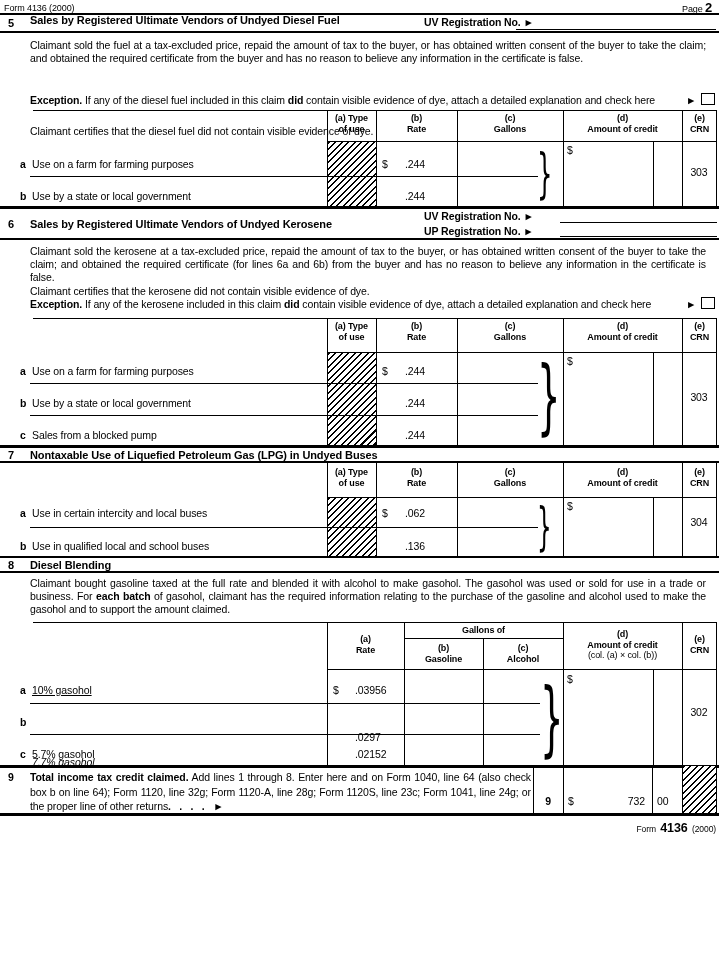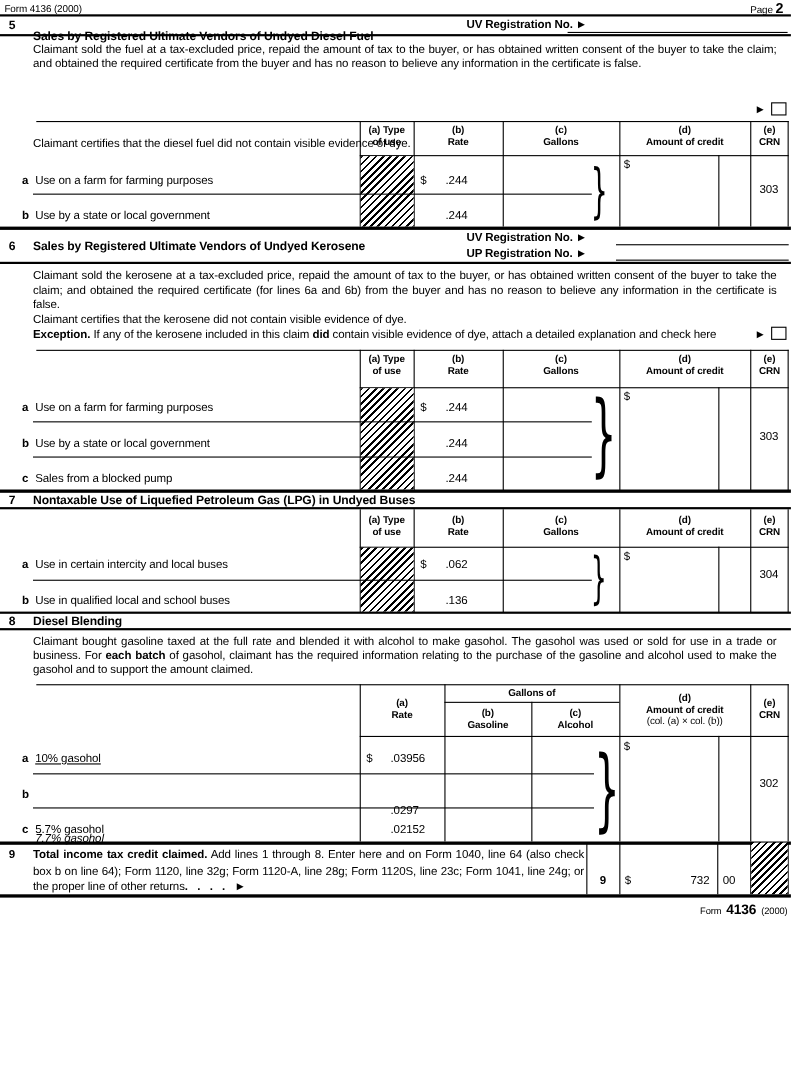--- a/index.html
+++ b/index.html
@@ -28,27 +28,28 @@
 <body>
 
 <div class="page">
 
   <div class="x fs9" style="left:4px;top:3px;">Form 4136 (2000)</div>
   <div class="x fs9" style="left:682px;top:4px;">Page</div>
   <div class="x b" style="left:705px;top:0px;font-size:13px;">2</div>
   <div class="hl" style="left:0;top:13px;width:719px;height:1.5px;"></div>
 
   <div class="x b fs11" style="left:8px;top:17px;">5</div>
-  <div class="x b fs11" style="left:30px;top:27px;">Sales by Registered Ultimate Vendors of Undyed Diesel Fuel</div>
+  <div class="x b fs11" style="left:30px;top:14px;">Sales by Registered Ultimate Vendors of Undyed Diesel Fuel</div>
   <div class="x b fs10" style="left:424px;top:16px;">UV Registration No. ►</div>
   <div class="entry" style="left:516px;top:29px;width:200px;"></div>
   <div class="hl" style="left:0;top:31px;width:719px;height:2px;"></div>
 
   <div class="para" style="left:30px;top:39px;width:676px;">Claimant sold the fuel at a tax-excluded price, repaid the amount of tax to the buyer, or has obtained written consent of the buyer to take the claim; and obtained the required certificate from the buyer and has no reason to believe any information in the certificate is false.</div>
   <div class="x fs10" style="left:30px;top:81px;margin-top:44px;">Claimant certifies that the diesel fuel did not contain visible evidence of dye.</div>
+  <div class="x fs10" style="left:30px;top:94px;width:650px;"><span class="b">Exception.</span><span> If any of the diesel fuel included in this claim </span><span class="b">did</span><span> contain visible evidence of dye, attach a detailed explanation and check here</span></div>
   <div class="x b fs10" style="left:686px;top:94px;">►</div>
   <div class="cb" style="left:701px;top:93px;"></div>
 
   <div class="hl" style="left:33px;top:110px;width:684px;"></div>
   <div class="hl" style="left:327px;top:141px;width:390px;"></div>
   <div class="vl" style="left:327px;top:110px;height:96px;"></div>
   <div class="vl" style="left:376px;top:110px;height:96px;"></div>
   <div class="vl" style="left:457px;top:110px;height:96px;"></div>
   <div class="vl" style="left:563px;top:110px;height:96px;"></div>
   <div class="vl" style="left:653px;top:141px;height:65px;"></div>

